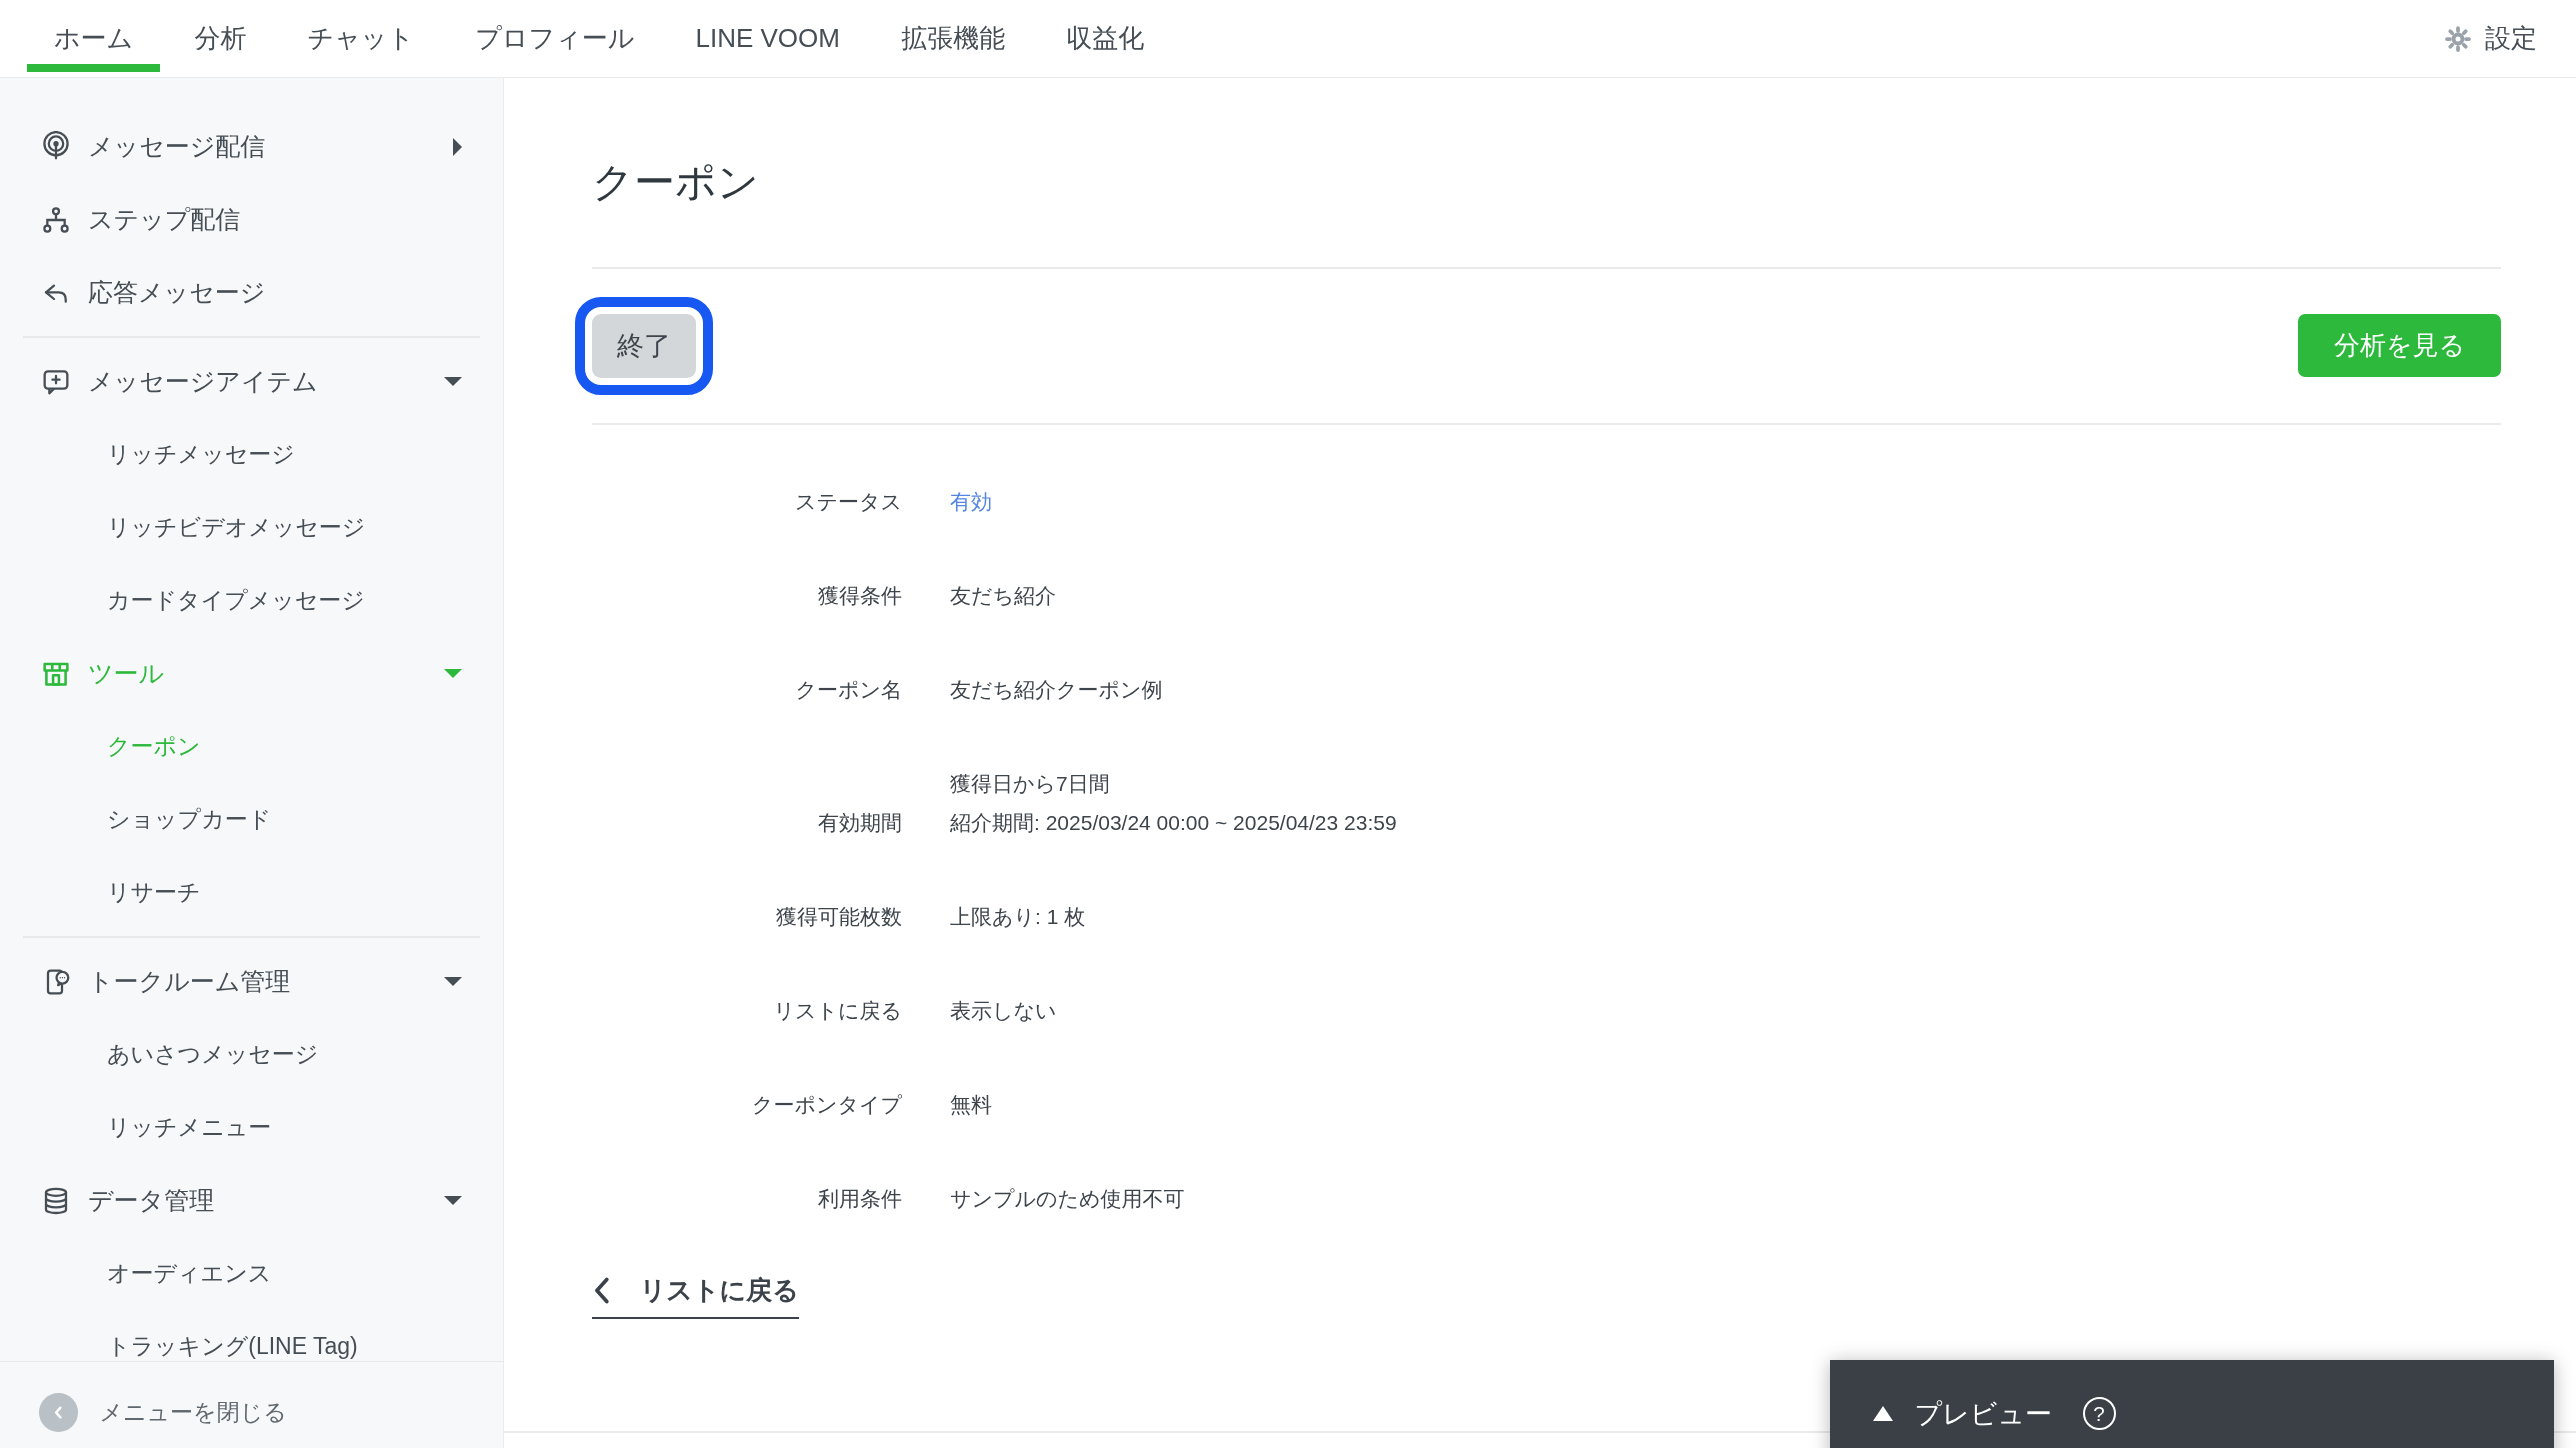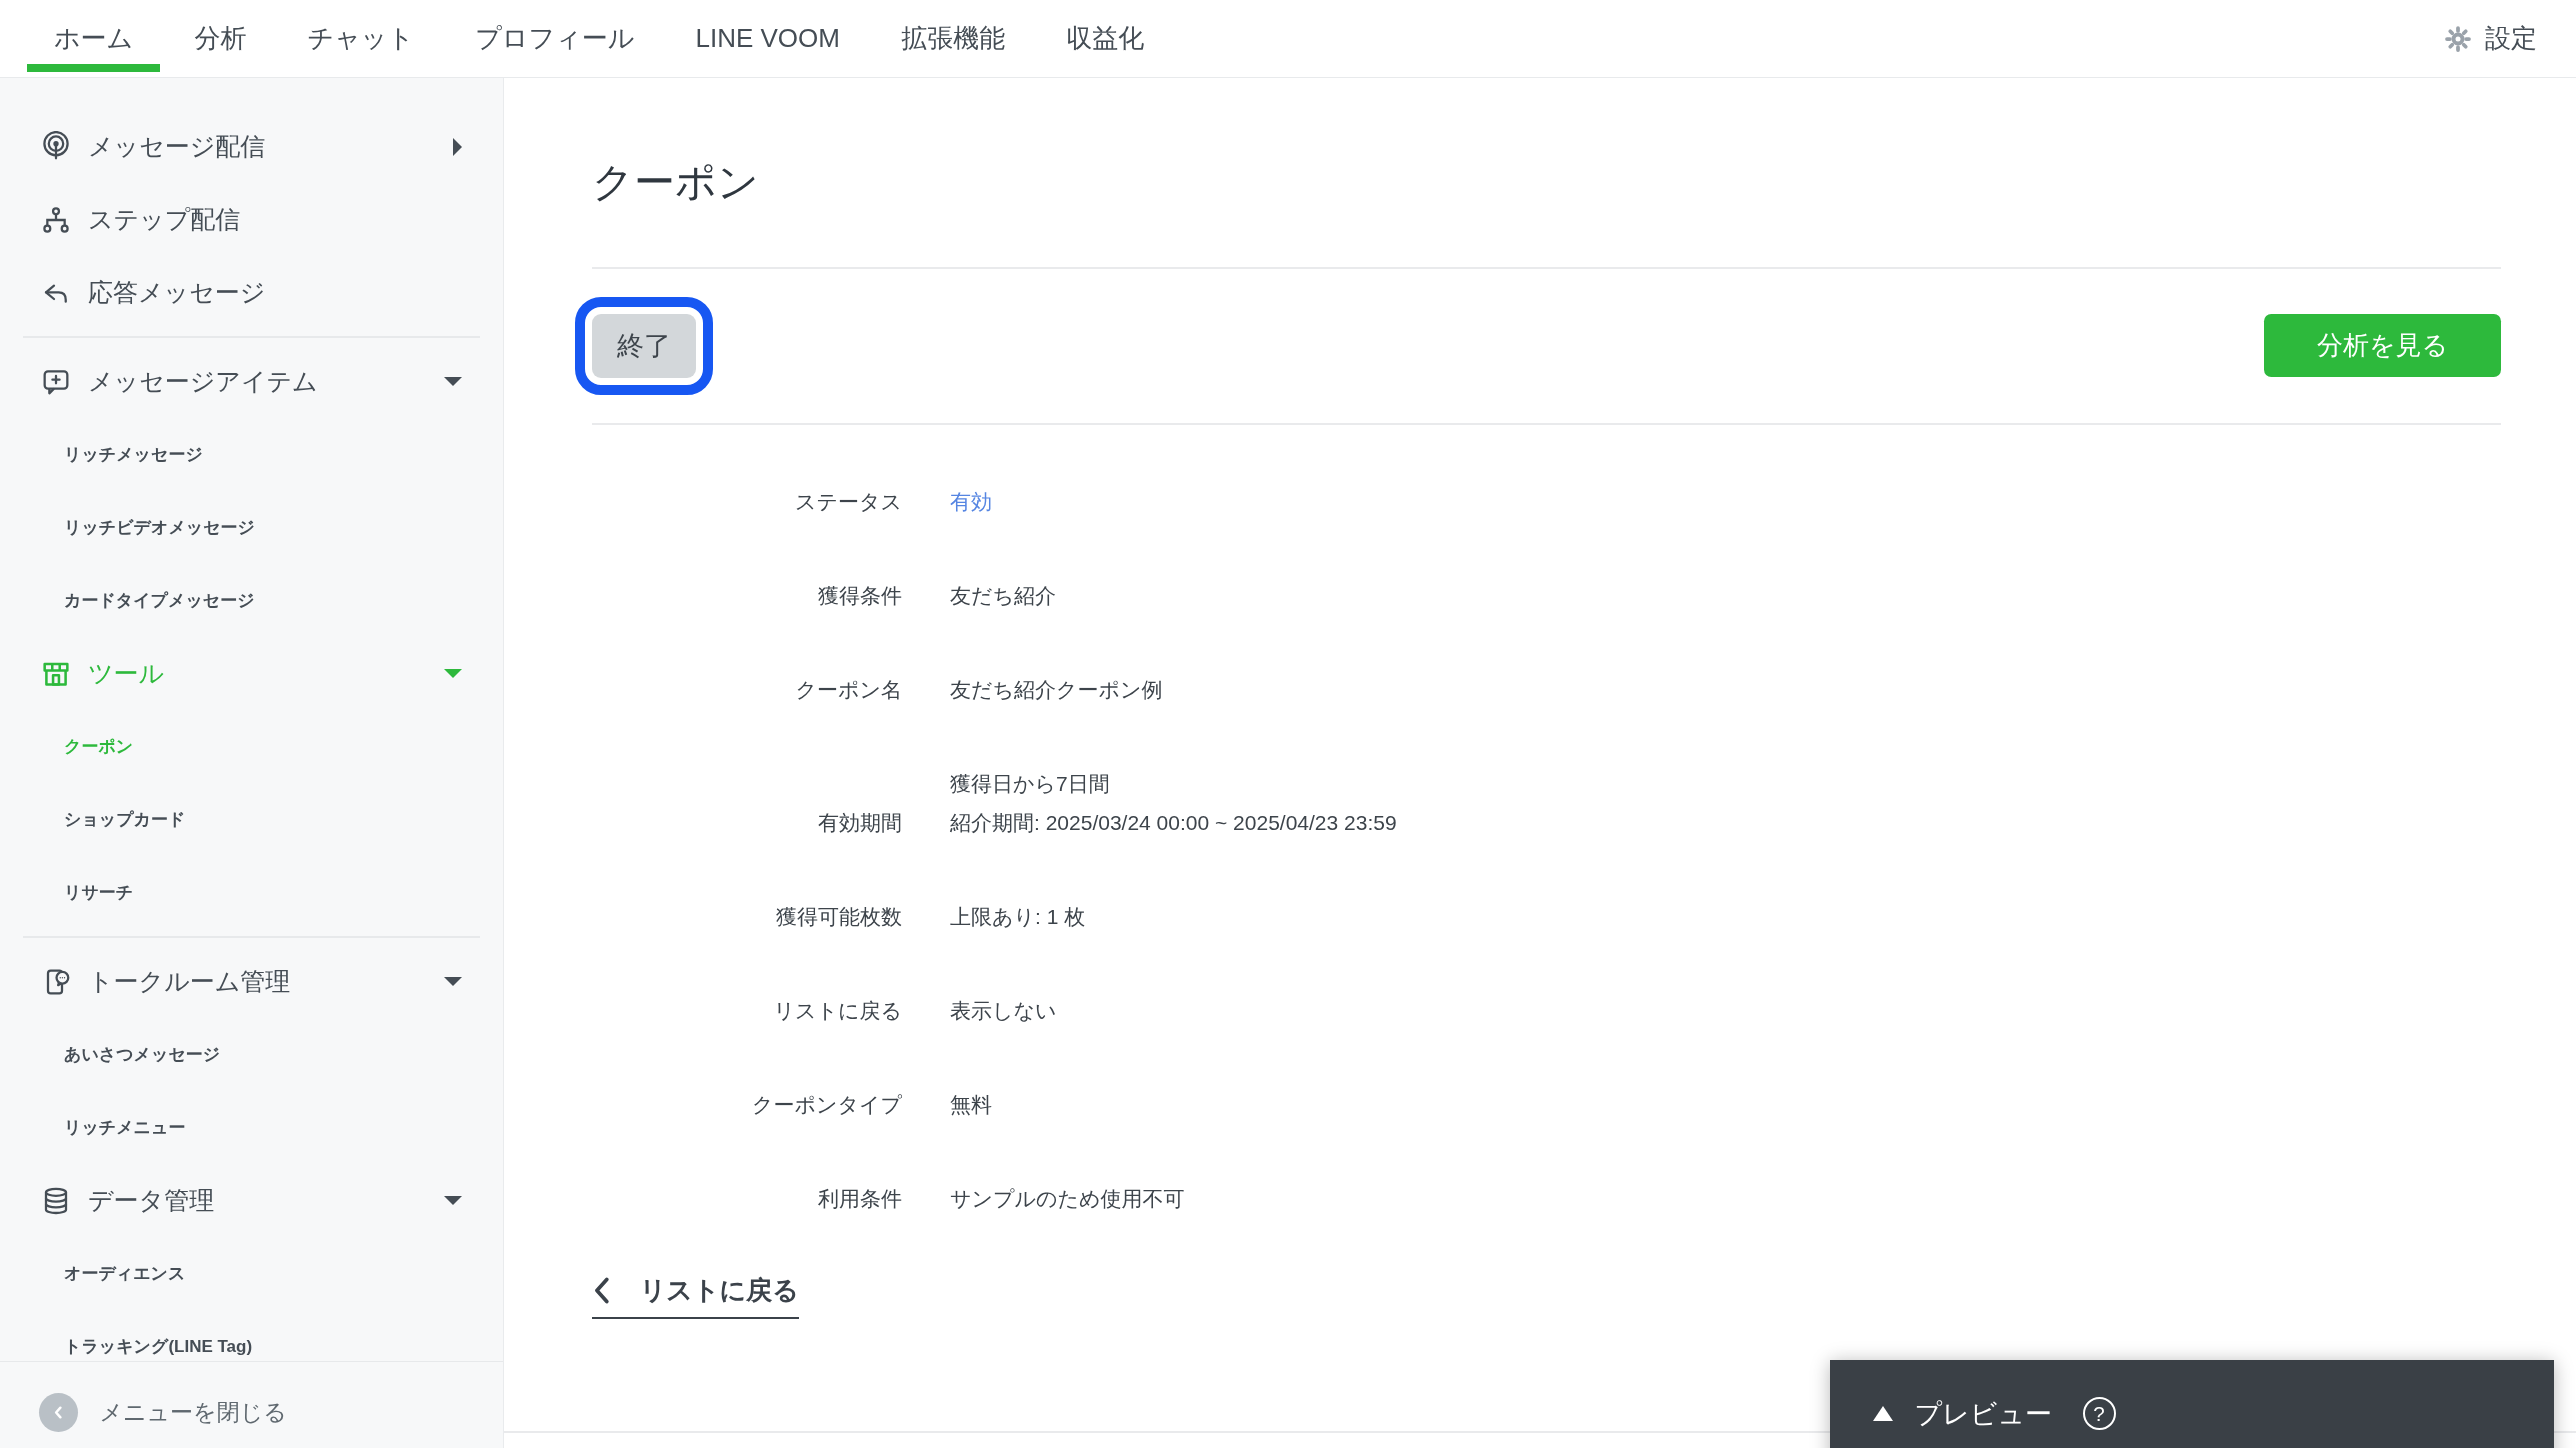--- a/index.html
+++ b/index.html
@@ -44,21 +44,21 @@
     height:73px; display:flex; align-items:center;
     padding:0 41px 0 40px; font-size:25px; color:#454d55; cursor:pointer;
   }
   .side-item .icon {
     width:32px; height:32px; margin-right:16px; flex:none;
     display:flex; align-items:center; justify-content:center;
   }
   .side-item .icon svg { width:32px; height:32px; }
   .side-sub {
     height:73px; display:flex; align-items:center;
-    padding-left:64px; font-size:17px; color:#454d55; cursor:pointer;font-weight:bold;
+    padding-left:107px; font-size:23px; color:#454d55; cursor:pointer;
   }
   .side-divider { height:1.8px; background:#e7e9eb; margin:7.2px 23px; }
   .caret-down {
     margin-left:auto; width:0; height:0;
     border-left:9px solid transparent; border-right:9px solid transparent;
     border-top:9.8px solid #454d55;
   }
   .arrow-right {
     margin-left:auto; width:0; height:0;
     border-top:9px solid transparent; border-bottom:9px solid transparent;
@@ -84,21 +84,21 @@
   .hr { border:none; height:1.8px; background:#e9eaec; margin:0; }
   .hr.below-title { margin-top:57px; }
   .toolbar { display:flex; align-items:center; justify-content:space-between; padding:45px 0; }
   .status-badge {
     background:#d3d7da; color:#3d444b; font-size:27px;
     height:64px; padding:0 25px; display:flex; align-items:center;
     border-radius:9px; border:none;
     outline:10.7px solid #1757f2; outline-offset:7.2px; cursor:pointer;font-family:Liberation Serif, serif;
   }
   .analytics-btn {
-    width:237px; height:63px; background:#2db93c; color:#fff;
+    width:203px; height:63px; background:#2db93c; color:#fff;
     font-size:26px; border:none; border-radius:7.2px; cursor:pointer;
     display:flex; align-items:center; justify-content:center;
     font-family:inherit;
   }
 
   .details { margin-top:57px; }
   .detail-row { display:flex; align-items:flex-end; margin-bottom:55px; font-size:21px; line-height:39px; }
   .detail-label { width:310px; flex:none; text-align:right; color:#3d444b; }
   .detail-value { margin-left:48px; color:#3d444b; }
   .value-link { color:#5585e2; text-decoration:none; cursor:pointer; }

